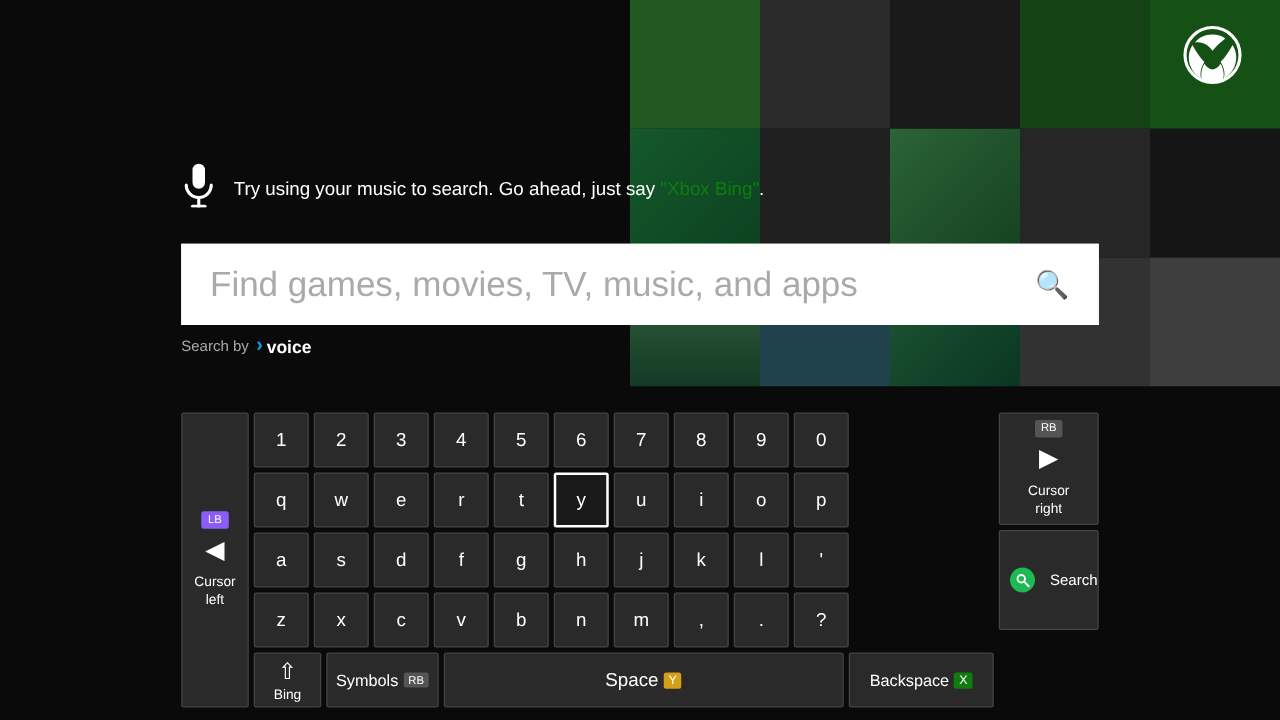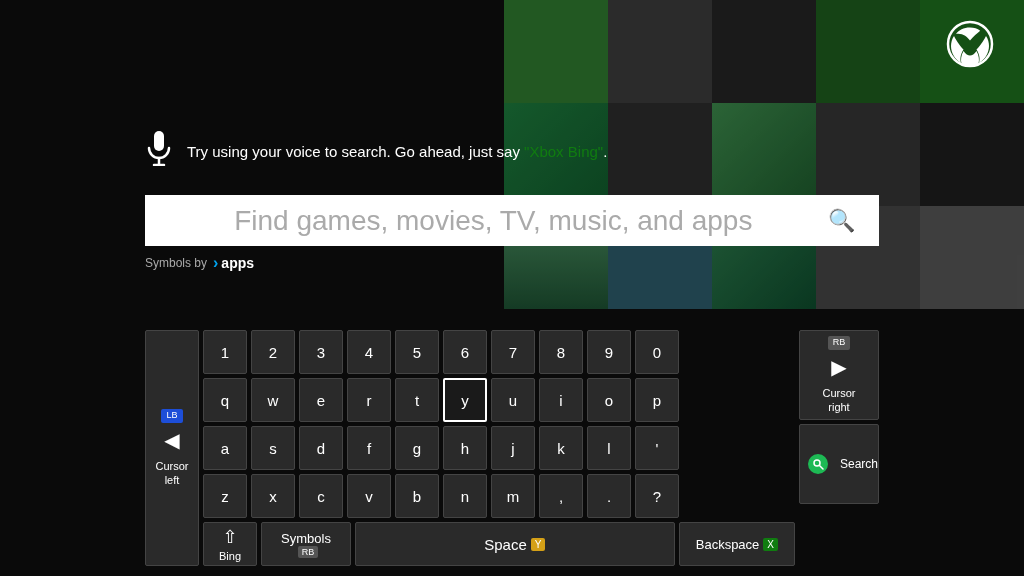--- a/index.html
+++ b/index.html
@@ -73,28 +73,27 @@
 
     
     .search-bar-container {
       position: absolute;
       top: 195px;
       left: 145px;
       right: 145px;
     }
     .search-bar {
       width: 100%;
-      height: 51px;
+      height: 65px;
       background: white;
       border: 3px solid white;
       display: flex;
       align-items: center;
       padding: 0 20px;
       gap: 10px;
-      text-align: center;
     }
     .search-placeholder {
       flex: 1;
       font-size: 28px;
       color: #aaa;
       font-weight: 300;
     }
     .search-icon-right {
       font-size: 22px;
       color: #555;
@@ -204,21 +203,21 @@
     .key-rb-badge {
       background: #555;
       color: white;
       font-size: 9px;
       border-radius: 2px;
       padding: 1px 5px;
       display: block;
       margin-bottom: 2px;
     }
     .key-lb-badge {
-      background: #1d4ed8;
+      background: #8b5cf6;
       color: white;
       font-size: 9px;
       border-radius: 2px;
       padding: 1px 5px;
       display: block;
       margin-bottom: 2px;
     }
 
     .kb-middle {
       display: flex;
@@ -289,34 +288,34 @@
 <div class="voice-hint">
   <div class="mic-icon">
     <svg width="28" height="36" viewBox="0 0 28 36" fill="none">
       <rect x="9" y="1" width="10" height="20" rx="5" fill="white"></rect>
       <path d="M4 18c0 5.5 4.5 10 10 10s10-4.5 10-10" stroke="white" stroke-width="2.5" fill="none" stroke-linecap="round"></path>
       <line x1="14" y1="28" x2="14" y2="35" stroke="white" stroke-width="2.5" stroke-linecap="round"></line>
       <line x1="9" y1="35" x2="19" y2="35" stroke="white" stroke-width="2.5" stroke-linecap="round"></line>
     </svg>
   </div>
   <div class="voice-text">
-    <span>Try using your voice to search. Go ahead, just say </span><span class="xbox-bing">"Xbox Bing"</span><span>.</span>
+    <span>Try using your music to search. Go ahead, just say </span><span class="xbox-bing">"Xbox Bing"</span><span>.</span>
   </div>
 </div>
 
 <div class="search-bar-container">
   <div class="search-bar">
     <div class="search-placeholder">Find games, movies, TV, music, and apps</div>
     <div class="search-icon-right">🔍</div>
   </div>
   <div class="powered-by">
-    <span>Symbols by</span>
+    <span>Search by</span>
     <span class="bing-logo">
       <span class="bing-chevron">›</span>
-      <span>apps</span>
+      <span>voice</span>
     </span>
   </div>
 </div>
 
 <div class="keyboard">
   <div class="kb-rows">
 
     <div class="kb-middle">
 
       <div class="kb-key cursor-key">
@@ -377,21 +376,21 @@
           <div class="kb-key">,</div>
           <div class="kb-key">.</div>
           <div class="kb-key">?</div>
         </div>
 
         <div class="kb-num-row">
           <div class="kb-key" style="min-width:54px; flex: 0 0 54px; flex-direction:column; font-size:11px; gap:2px;">
             <span style="font-size:18px">⇧</span>
             <span>Bing</span>
           </div>
-          <div class="kb-key symbols-key" style="font-size:13px;flex-direction:column;">
+          <div class="kb-key symbols-key" style="font-size:13px;">
             <span>Symbols</span>
             <span style="background:#555; color:white; font-size:9px; border-radius:2px; padding:1px 4px; margin-left:4px;">RB</span>
           </div>
           <div class="kb-key space-key">
             <span>Space</span>
             <span class="key-y-badge">Y</span>
           </div>
           <div class="kb-key backspace-key" style="font-size:13px;">
             <span>Backspace</span>
             <span class="key-x-badge">X</span>

